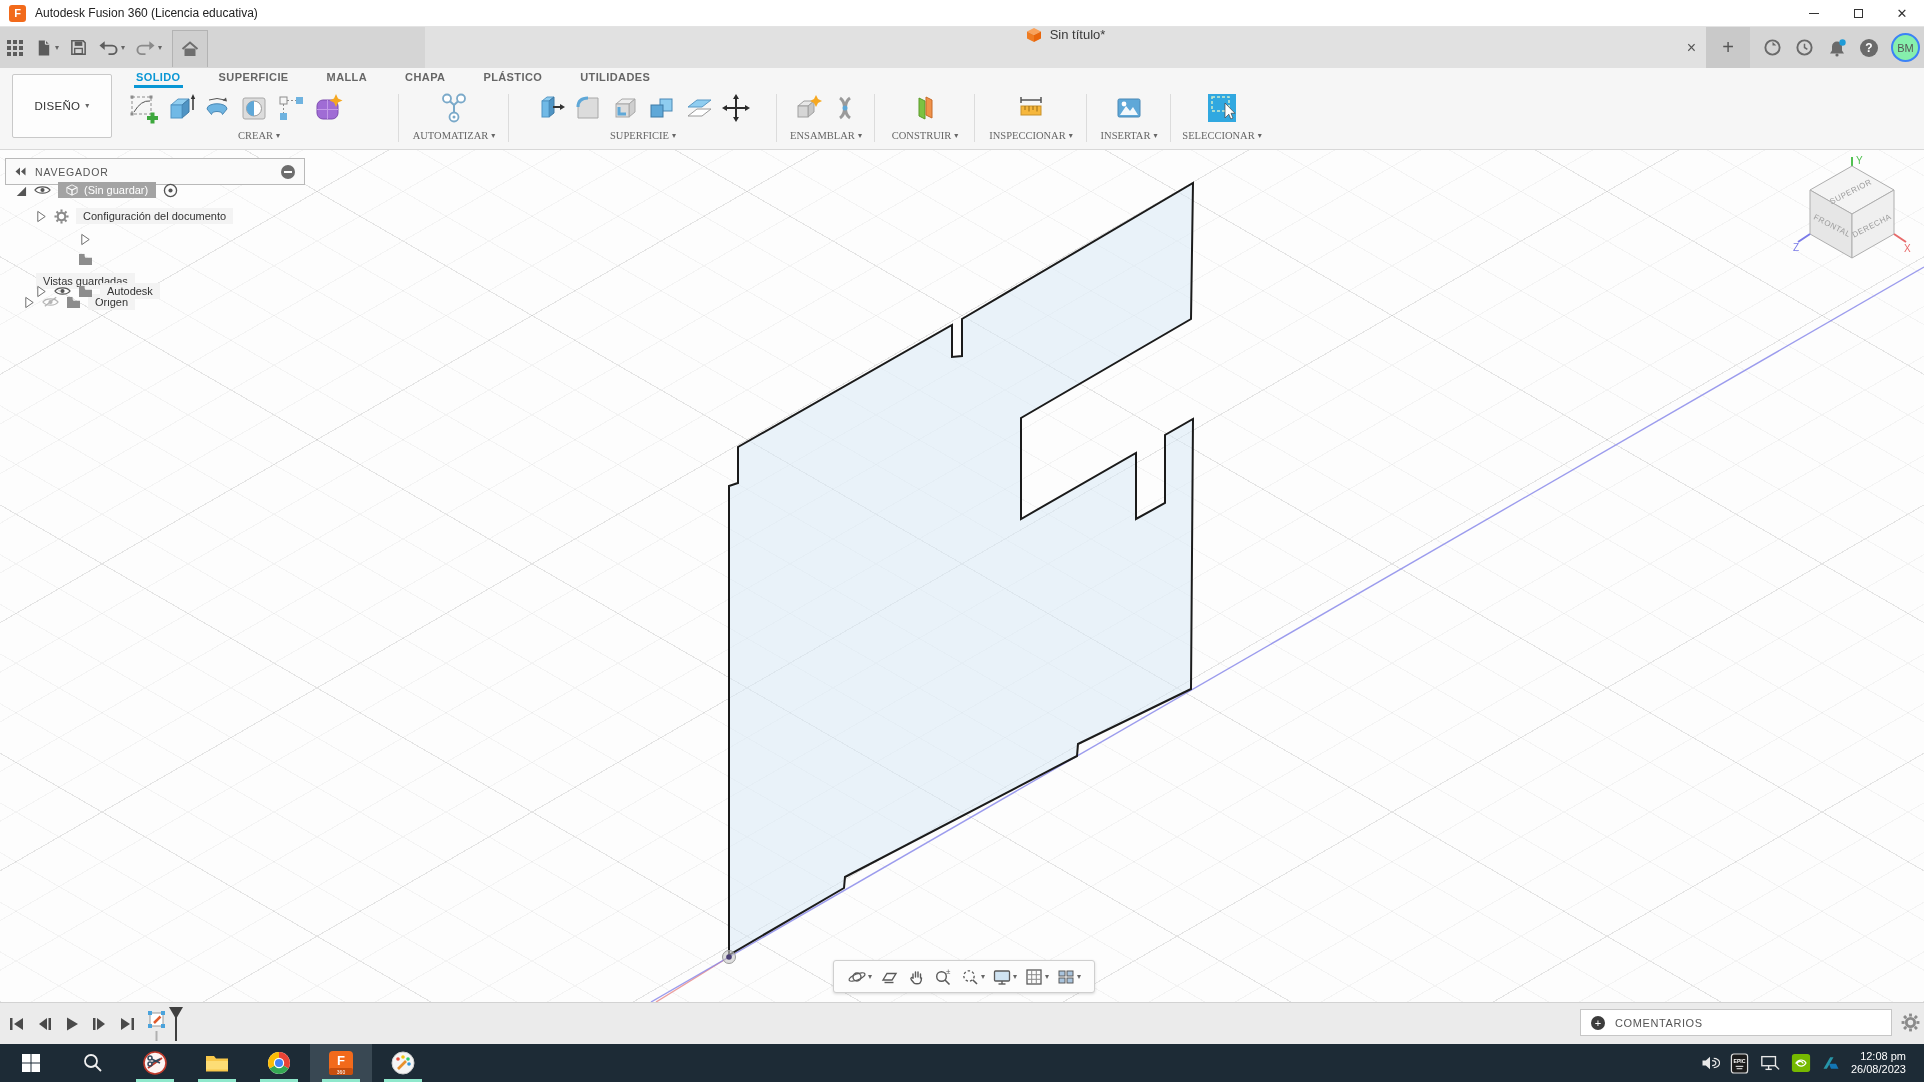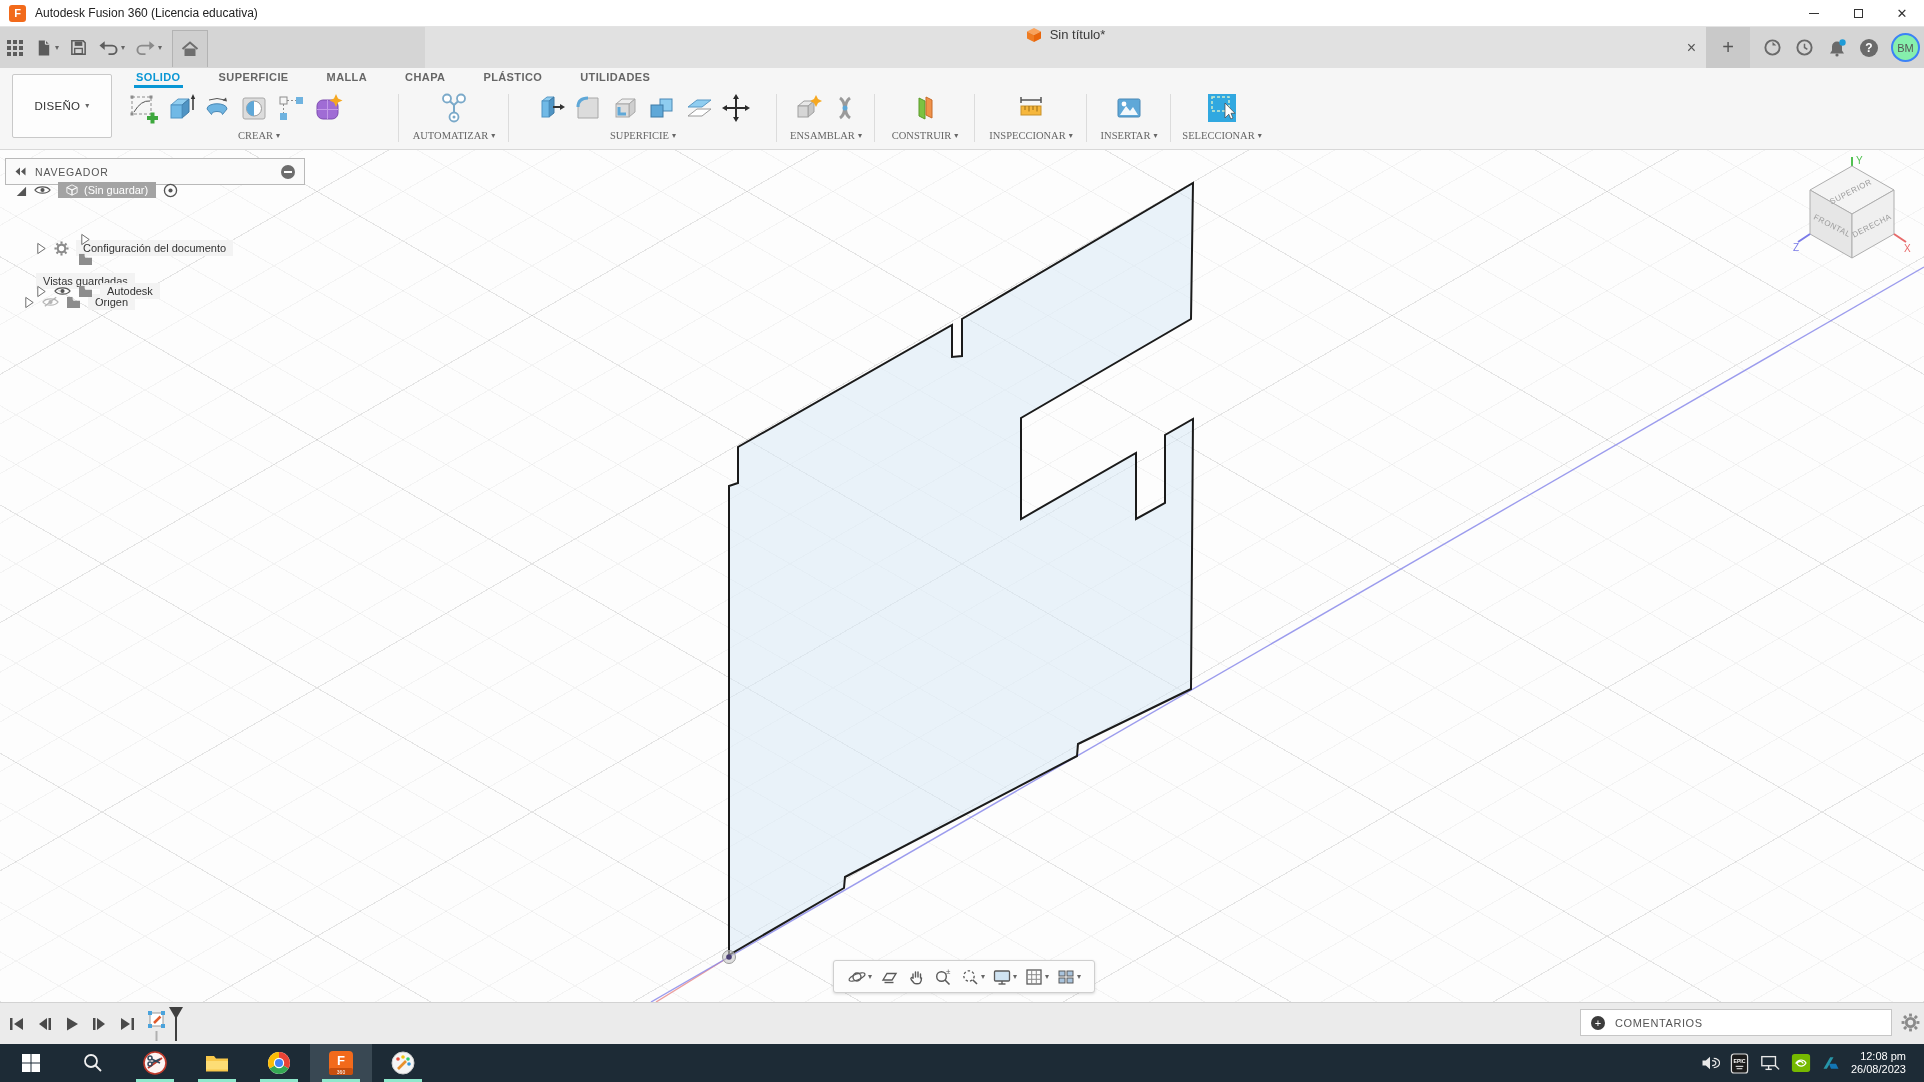--- a/index.html
+++ b/index.html
@@ -463,21 +463,21 @@
             <polygon points="13,4 7,7 7,13 13,10" fill="none" stroke="#fff"></polygon>
           </svg>
         <span>(Sin guardar)</span>
       </span>
       <svg width="15" height="15" viewBox="0 0 16 16">
           <circle cx="8" cy="8" r="6.5" fill="none" stroke="#555" stroke-width="1.4"></circle>
           <circle cx="8" cy="8" r="2.2" fill="#555"></circle>
         </svg>
     </div>
 
-    <div class="nav-row" style="left:36px; top:58px;margin-top:32px;">
+    <div class="nav-row" style="left:36px; top:58px;">
       <svg width="11" height="13" viewBox="0 0 11 14">
           <polygon points="1.5,1.5 9.5,7 1.5,12.5" fill="#fff" stroke="#666"></polygon>
         </svg>
       <svg width="15" height="15" viewBox="0 0 16 16">
           <circle cx="8" cy="8" r="4" fill="none" stroke="#8a8a8a" stroke-width="2.2"></circle>
           <g stroke="#8a8a8a" stroke-width="2.2">
             <line x1="8" y1="0.5" x2="8" y2="3"></line>
             <line x1="8" y1="13" x2="8" y2="15.5"></line>
             <line x1="0.5" y1="8" x2="3" y2="8"></line>
             <line x1="13" y1="8" x2="15.5" y2="8"></line>

